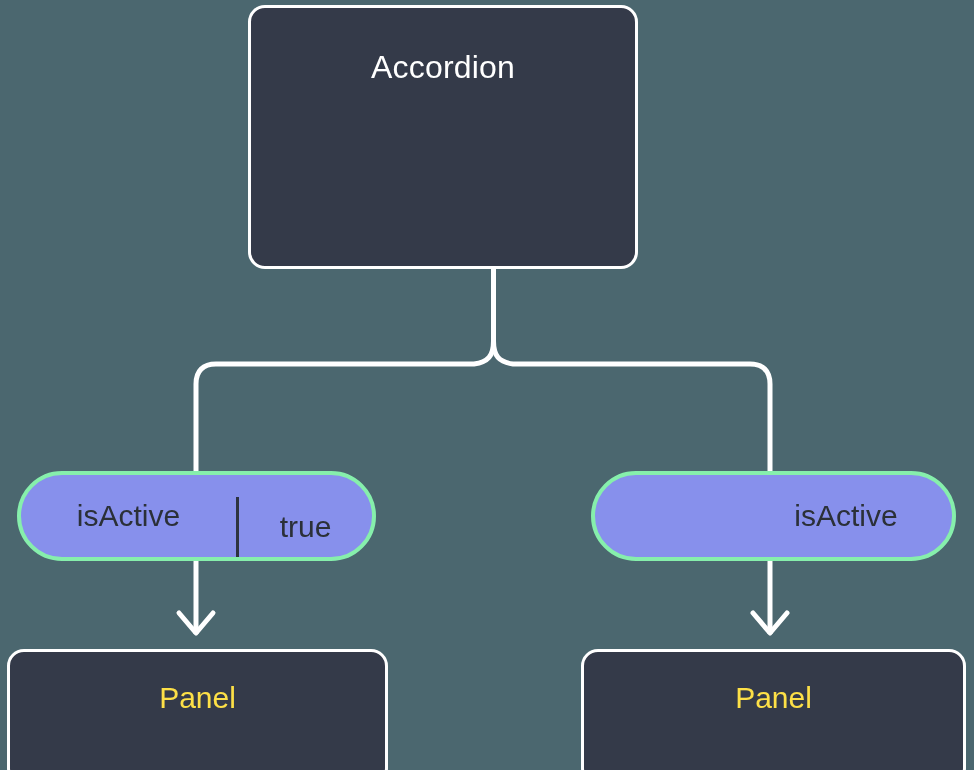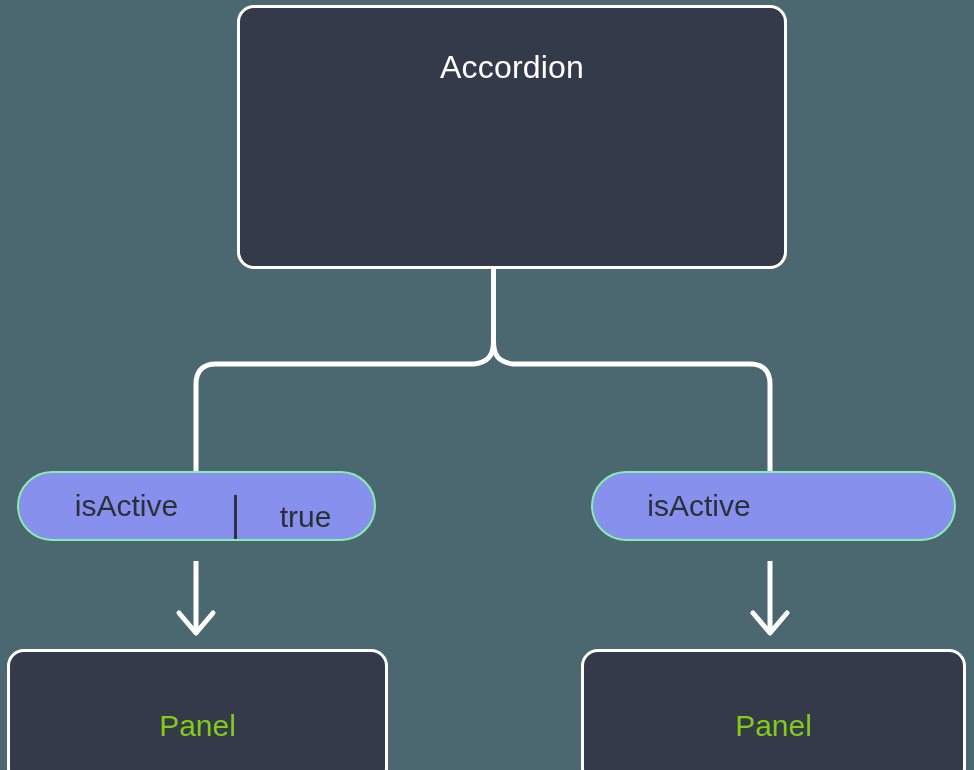--- a/index.html
+++ b/index.html
@@ -36,23 +36,23 @@
   .node-card {
     position: absolute;
     box-sizing: border-box;
     background: #343a49;
     border: 3px solid #ffffff;
     border-radius: 17px;
   }
 
   
   #accordion-card {
-    left: 237px;
+    left: 248px;
     top: 5px;
-    width: 550px;
+    width: 390px;
     height: 264px;
   }
 
   .card-title {
     position: absolute;
     left: 0;
     right: 0;
     top: 40px;
     text-align: center;
     color: #ffffff;
@@ -98,23 +98,24 @@
     padding-left: 6px;
   }
   .pill.outline .pill-val {
     flex: 1 1 auto;
     color: #8187f0;
     border-left: 2px solid #8187f0;
   }
 
   
   .pill.filled {
-    height: 70px;
+    height: 90px;
     background: #8790ec;
-    border: 2px solid #86efac;
+    border: 4px solid #86efac;
+    justify-content: flex-end;
   }
   .pill.filled .pill-key {
     color: #2b3038;
   }
   .pill.filled .pill-val {
     color: #2b3038;
     border-left: 3px solid #2d3340;
   }
 
   #pill-left {
@@ -138,25 +139,25 @@
     position: absolute;
     box-sizing: border-box;
     background: #343a49;
     border: 3px solid #ffffff;
     border-radius: 17px;
     display: flex;
     align-items: flex-start;
     justify-content: center;
   }
   .panel-label {
-    color: #84cc16;
+    color: #fde047;
     font-size: 30px;
     font-weight: 400;
     line-height: 36px;
-    margin-top: 56px;
+    margin-top: 28px;
   }
 
   #panel-left {
     left: 7px;
     top: 649px;
     width: 381px;
     height: 136px;
   }
   #panel-right {
     left: 581px;

